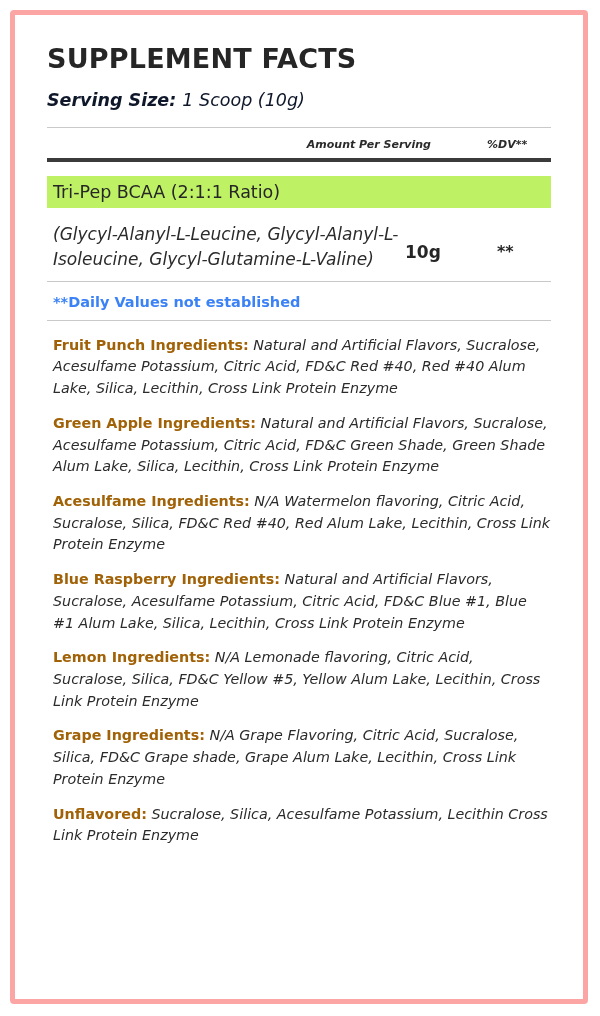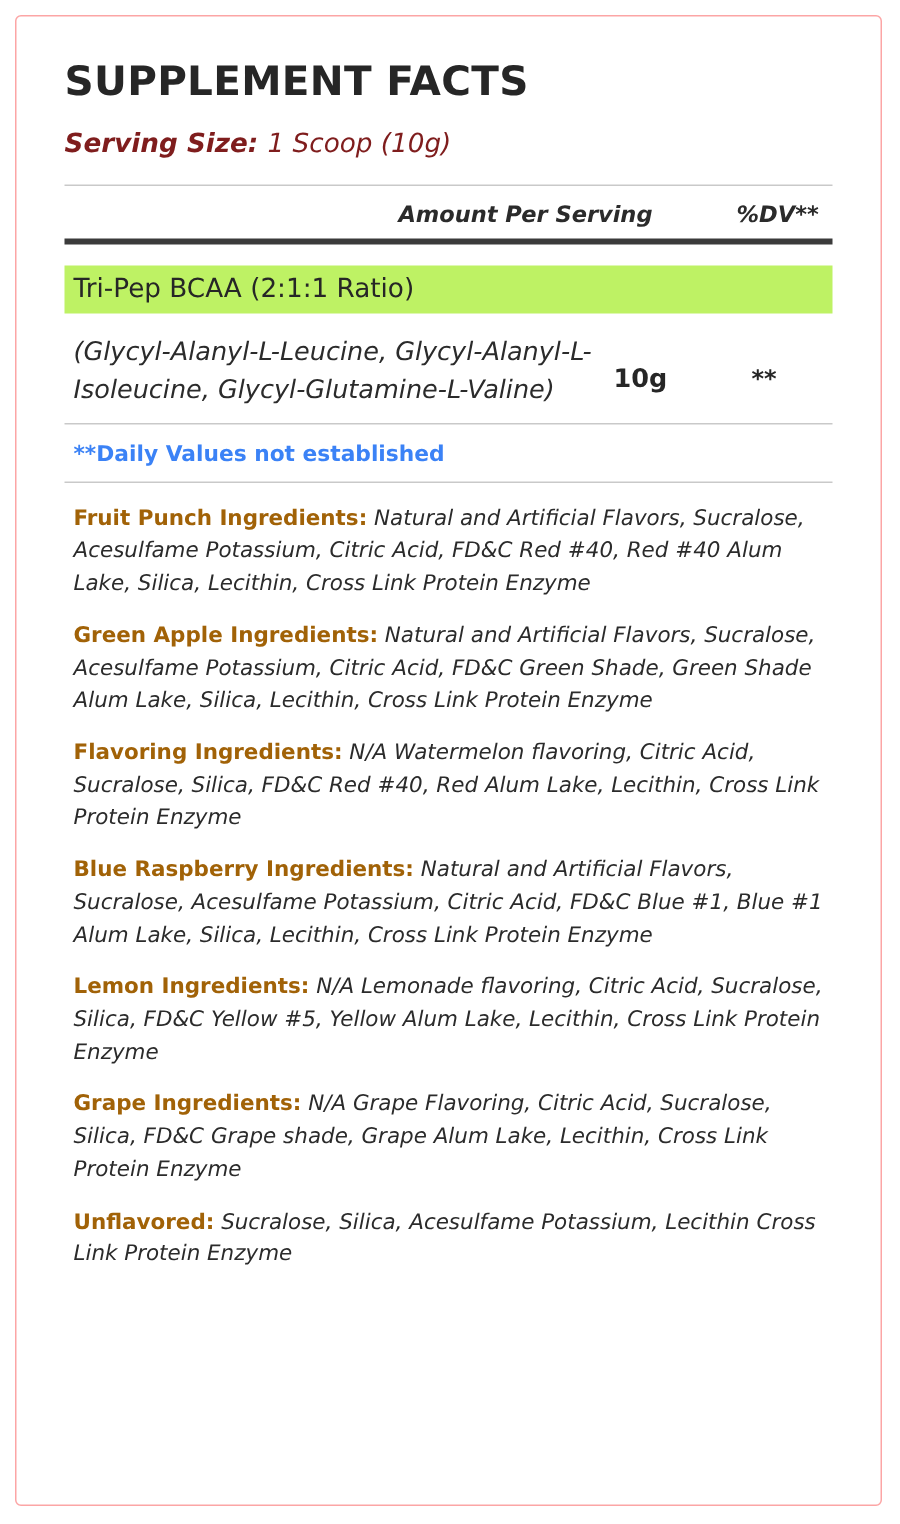--- a/index.html
+++ b/index.html
@@ -14,38 +14,38 @@
     color: #2b2b2b;
     position: relative;
     overflow: hidden;
   }
   .panel {
     position: absolute;
     left: 10px;
     top: 10px;
     width: 578px;
     height: 994px;
-    border: 1px solid #fca5a5;
+    border: 5px solid #fca5a5;
     border-radius: 4px;
     box-sizing: border-box;
     background: #fff;
     padding: 22px 26px 0 26px;
   }
   .title {
     font-size: 27px;
     font-weight: bold;
     letter-spacing: 0.2px;
     color: #262626;
     margin: 6px 0 14px 6px;
   }
   .serving-line {
     font-size: 17.5px;
     font-style: italic;
     font-weight: bold;
-    color: #7f1d1d;
+    color: #0f172a;
     margin: 0 0 4px 6px;
     line-height: 1.45;
   }
   .serving-line .val {
     font-weight: normal;
     font-style: italic;
   }
   .rule-thin {
     border-top: 1px solid #c9c9c9;
     margin: 14px 6px 0 6px;
@@ -56,21 +56,21 @@
   }
   .rule-med {
     border-top: 1px solid #c9c9c9;
     margin: 10px 6px 0 6px;
   }
   .amount-row {
     display: flex;
     justify-content: flex-end;
     align-items: baseline;
     margin: 10px 6px 7px 6px;
-    font-size: 15px;
+    font-size: 11px;
     font-style: italic;
     font-weight: bold;
     color: #2b2b2b;
   }
   .amount-row .aps { margin-right: 56px; }
   .amount-row .dv { width: 64px; text-align: left; }
 
   .nutrient-head {
     background: #bef264;
     margin: 14px 6px;
@@ -169,21 +169,21 @@
 
     <div class="ing-block">
       <span class="lbl">Fruit Punch Ingredients:</span><span> Natural and Artificial Flavors, Sucralose, Acesulfame Potassium, Citric Acid, FD&amp;C Red #40, Red #40 Alum Lake, Silica, Lecithin, Cross Link Protein Enzyme</span>
     </div>
 
     <div class="ing-block">
       <span class="lbl">Green Apple Ingredients:</span><span> Natural and Artificial Flavors, Sucralose, Acesulfame Potassium, Citric Acid, FD&amp;C Green Shade, Green Shade Alum Lake, Silica, Lecithin, Cross Link Protein Enzyme</span>
     </div>
 
     <div class="ing-block">
-      <span class="lbl">Flavoring Ingredients:</span><span> N/A Watermelon flavoring, Citric Acid, Sucralose, Silica, FD&amp;C Red #40, Red Alum Lake, Lecithin, Cross Link Protein Enzyme</span>
+      <span class="lbl">Acesulfame Ingredients:</span><span> N/A Watermelon flavoring, Citric Acid, Sucralose, Silica, FD&amp;C Red #40, Red Alum Lake, Lecithin, Cross Link Protein Enzyme</span>
     </div>
 
     <div class="ing-block">
       <span class="lbl">Blue Raspberry Ingredients:</span><span> Natural and Artificial Flavors, Sucralose, Acesulfame Potassium, Citric Acid, FD&amp;C Blue #1, Blue #1 Alum Lake, Silica, Lecithin, Cross Link Protein Enzyme</span>
     </div>
 
     <div class="ing-block">
       <span class="lbl">Lemon Ingredients:</span><span> N/A Lemonade flavoring, Citric Acid, Sucralose, Silica, FD&amp;C Yellow #5, Yellow Alum Lake, Lecithin, Cross Link Protein Enzyme</span>
     </div>
 

